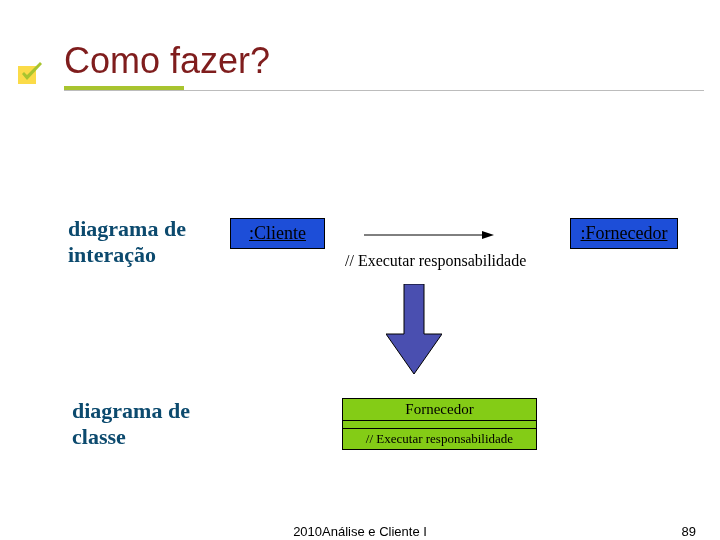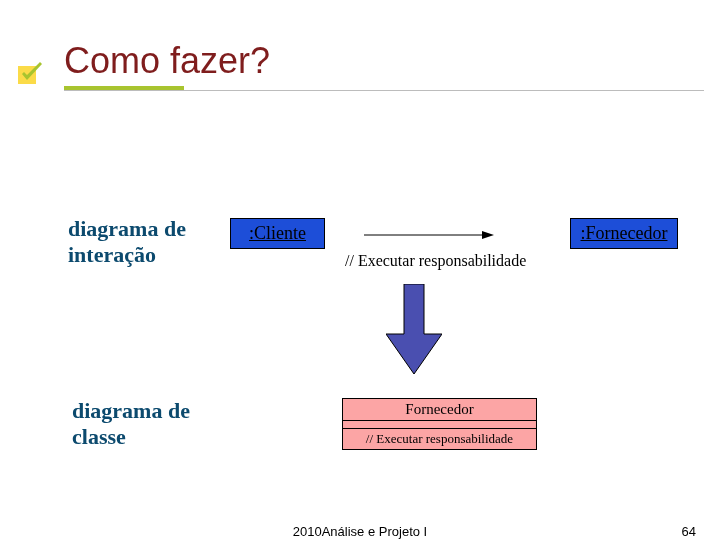--- a/index.html
+++ b/index.html
@@ -15,21 +15,21 @@
     #lbl-int { left: 68px; top: 216px; width: 140px; line-height: 1.2; }
     #lbl-cls { left: 72px; top: 398px; width: 140px; line-height: 1.2; }
     .obj-box { position: absolute; border: 1px solid #000; background: #1d4ed8; font-size: 18px; text-decoration: underline; text-align: center; padding: 4px 6px; }
     #box-cliente { left: 230px; top: 218px; width: 95px; }
     #box-fornecedor { left: 534px; top: 218px; width: 108px; margin-left: 36px; }
     .msg-arrow { position: absolute; }
     #msg-arrow { left: 364px; top: 228px; width: 130px; height: 14px; }
     .msg-label { position: absolute; font-size: 16px; color: #000; }
     #msg-label { left: 345px; top: 252px; }
     .big-arrow { position: absolute; left: 386px; top: 284px; width: 56px; height: 90px; }
-    .class-box { position: absolute; left: 342px; top: 398px; width: 195px; border: 1px solid #000; background: #fca5a5; }
+    .class-box { position: absolute; left: 342px; top: 398px; width: 195px; border: 1px solid #000; background: #84cc16; }
     .class-box .cb-row { border-bottom: 1px solid #000; text-align: center; font-size: 15px; padding: 2px 4px; }
     .class-box .cb-row:last-child { border-bottom: none; font-size: 13px; }
     .class-box .cb-attr { height: 8px; border-bottom: 1px solid #000; }
     .footer { position: absolute; bottom: 16px; left: 0; right: 0; font-family: Verdana, sans-serif; font-size: 13px; color: #000; }
     .footer .ft-center { position: absolute; left: 0; right: 0; text-align: center; }
     .footer .ft-page { position: absolute; right: 24px; }
   </style>
 </head>
 <body>
 
@@ -64,15 +64,15 @@
   <polygon points="18,0 38,0 38,50 56,50 28,90 0,50 18,50" fill="#4a4fb0" stroke="#000" stroke-width="1"></polygon>
 </svg>
 
 <div class="class-box">
   <div class="cb-row">Fornecedor</div>
   <div class="cb-attr"></div>
   <div class="cb-row">// Executar responsabilidade</div>
 </div>
 
 <div class="footer">
-  <div class="ft-center">2010Análise e Projeto I</div>
-  <div class="ft-page">64</div>
+  <div class="ft-center">2010Análise e Cliente I</div>
+  <div class="ft-page">89</div>
 </div>
 
 </body></html>

